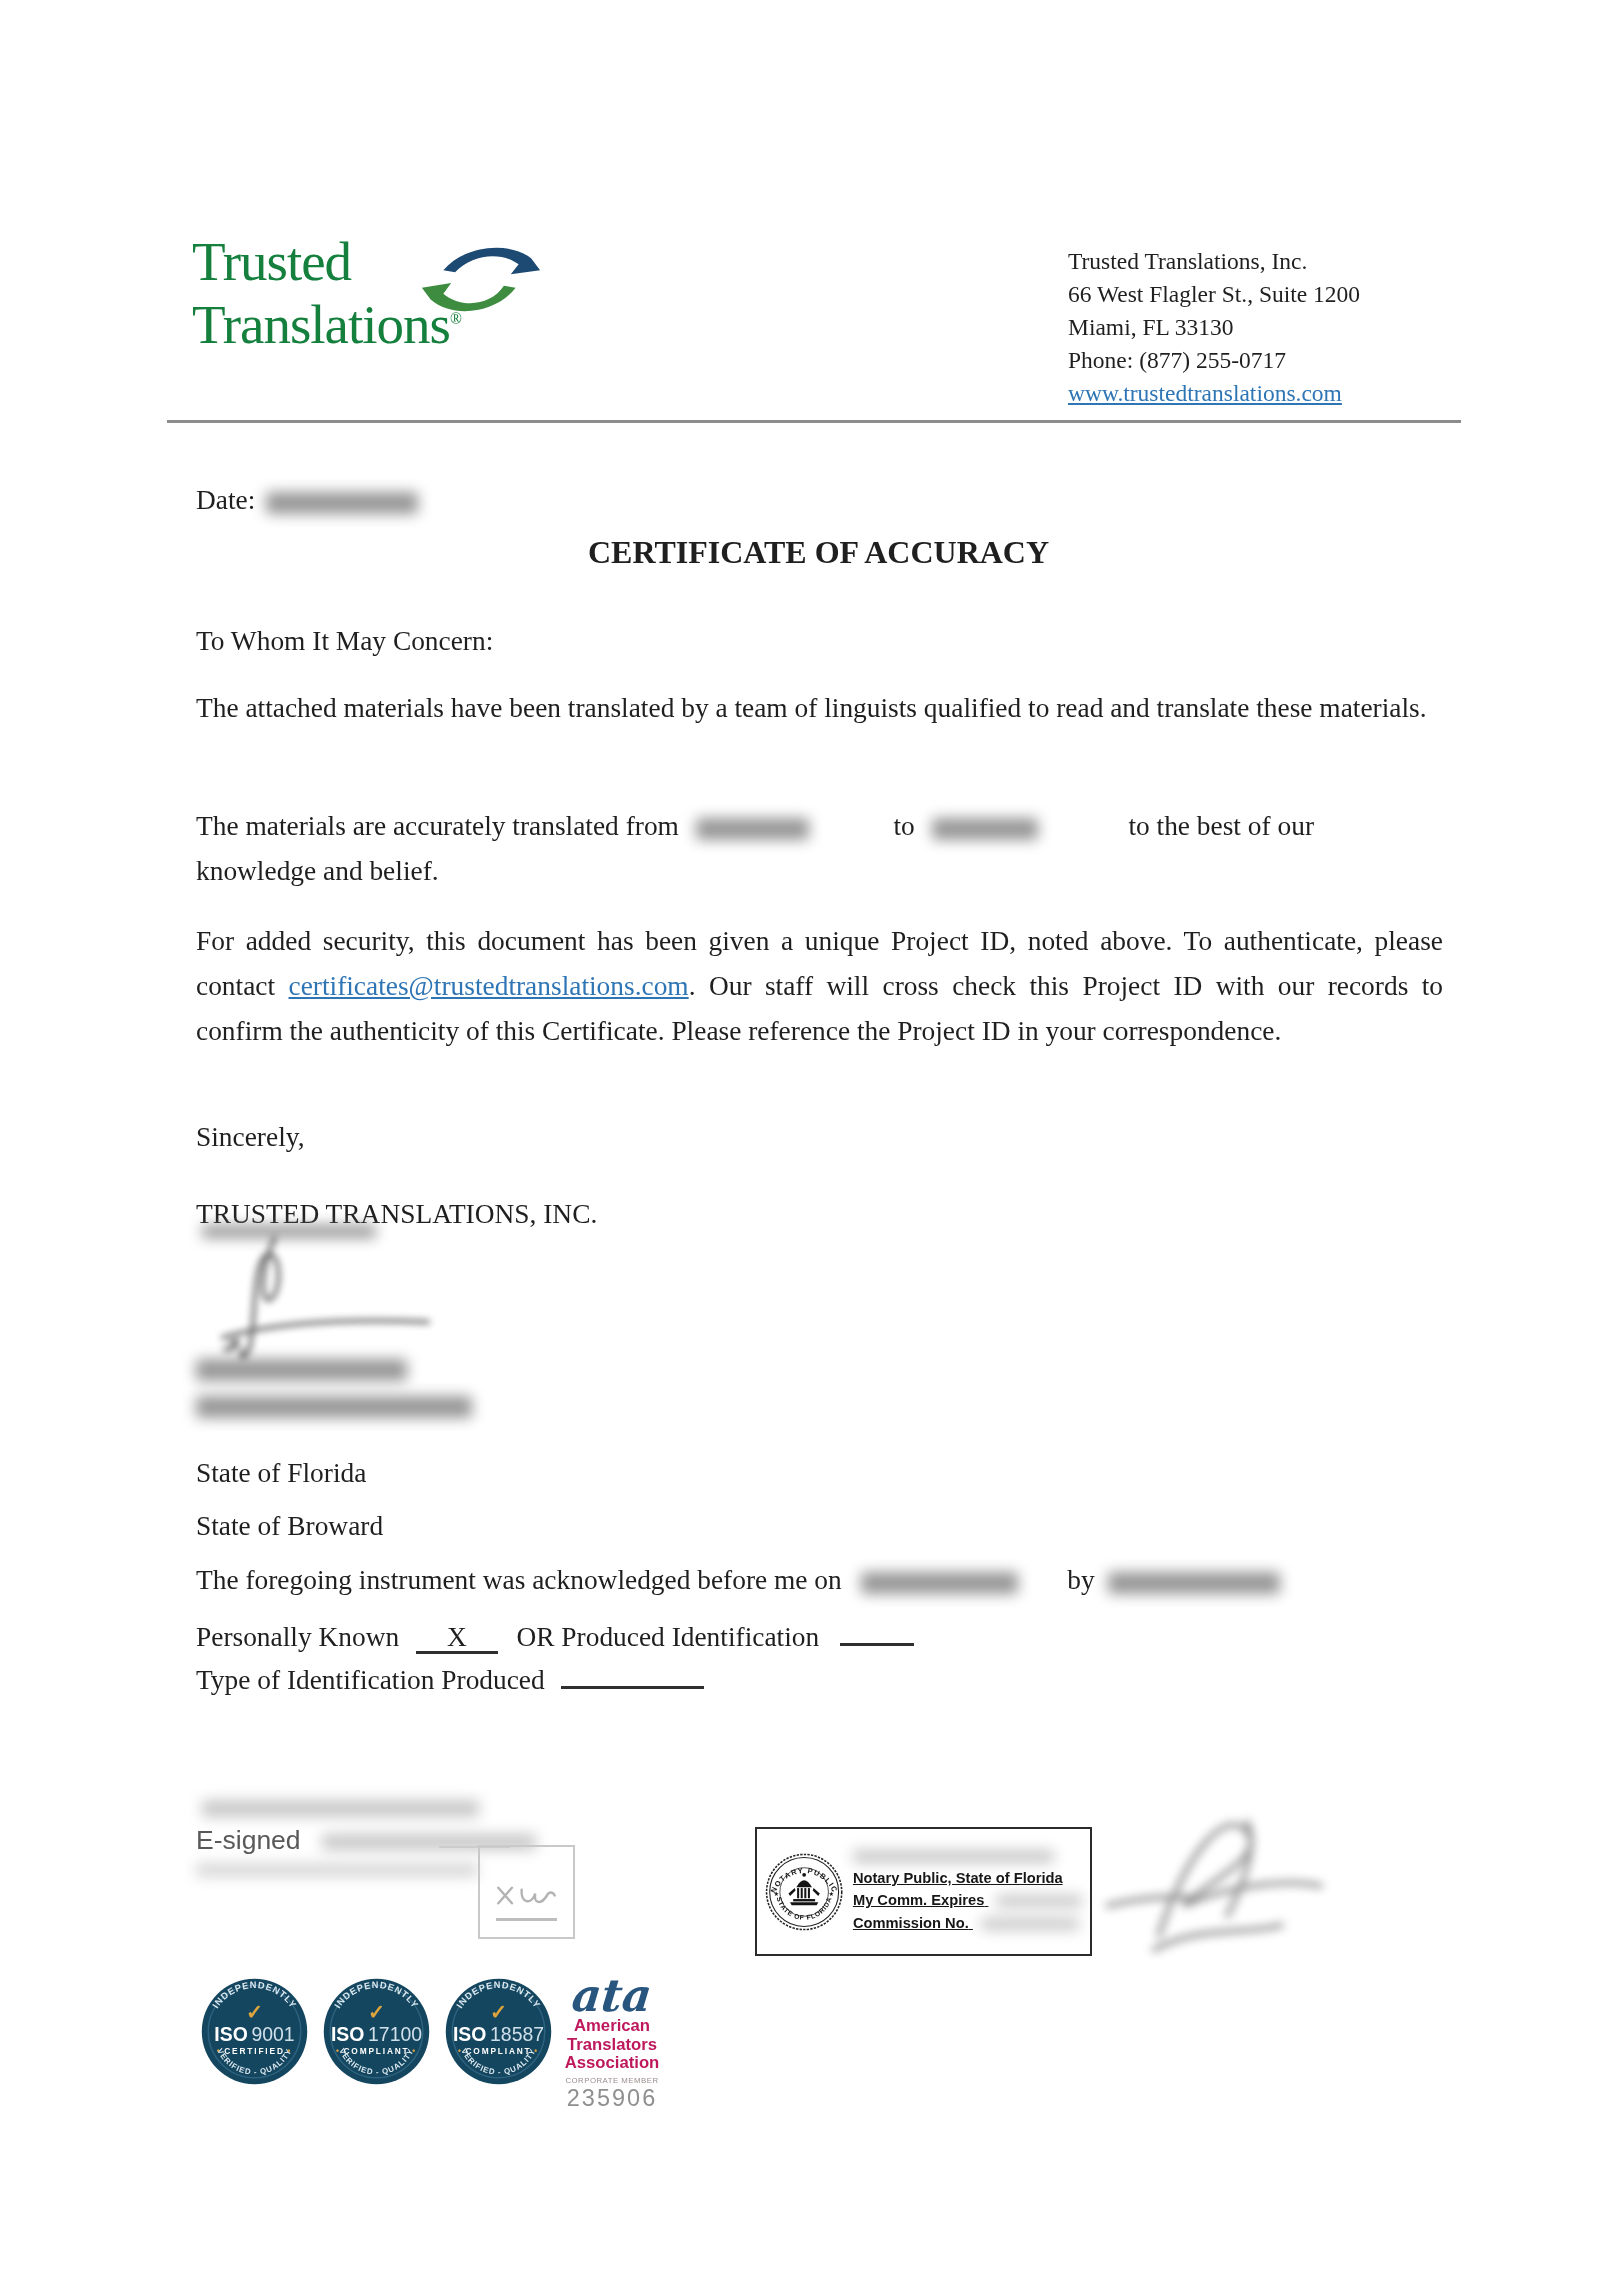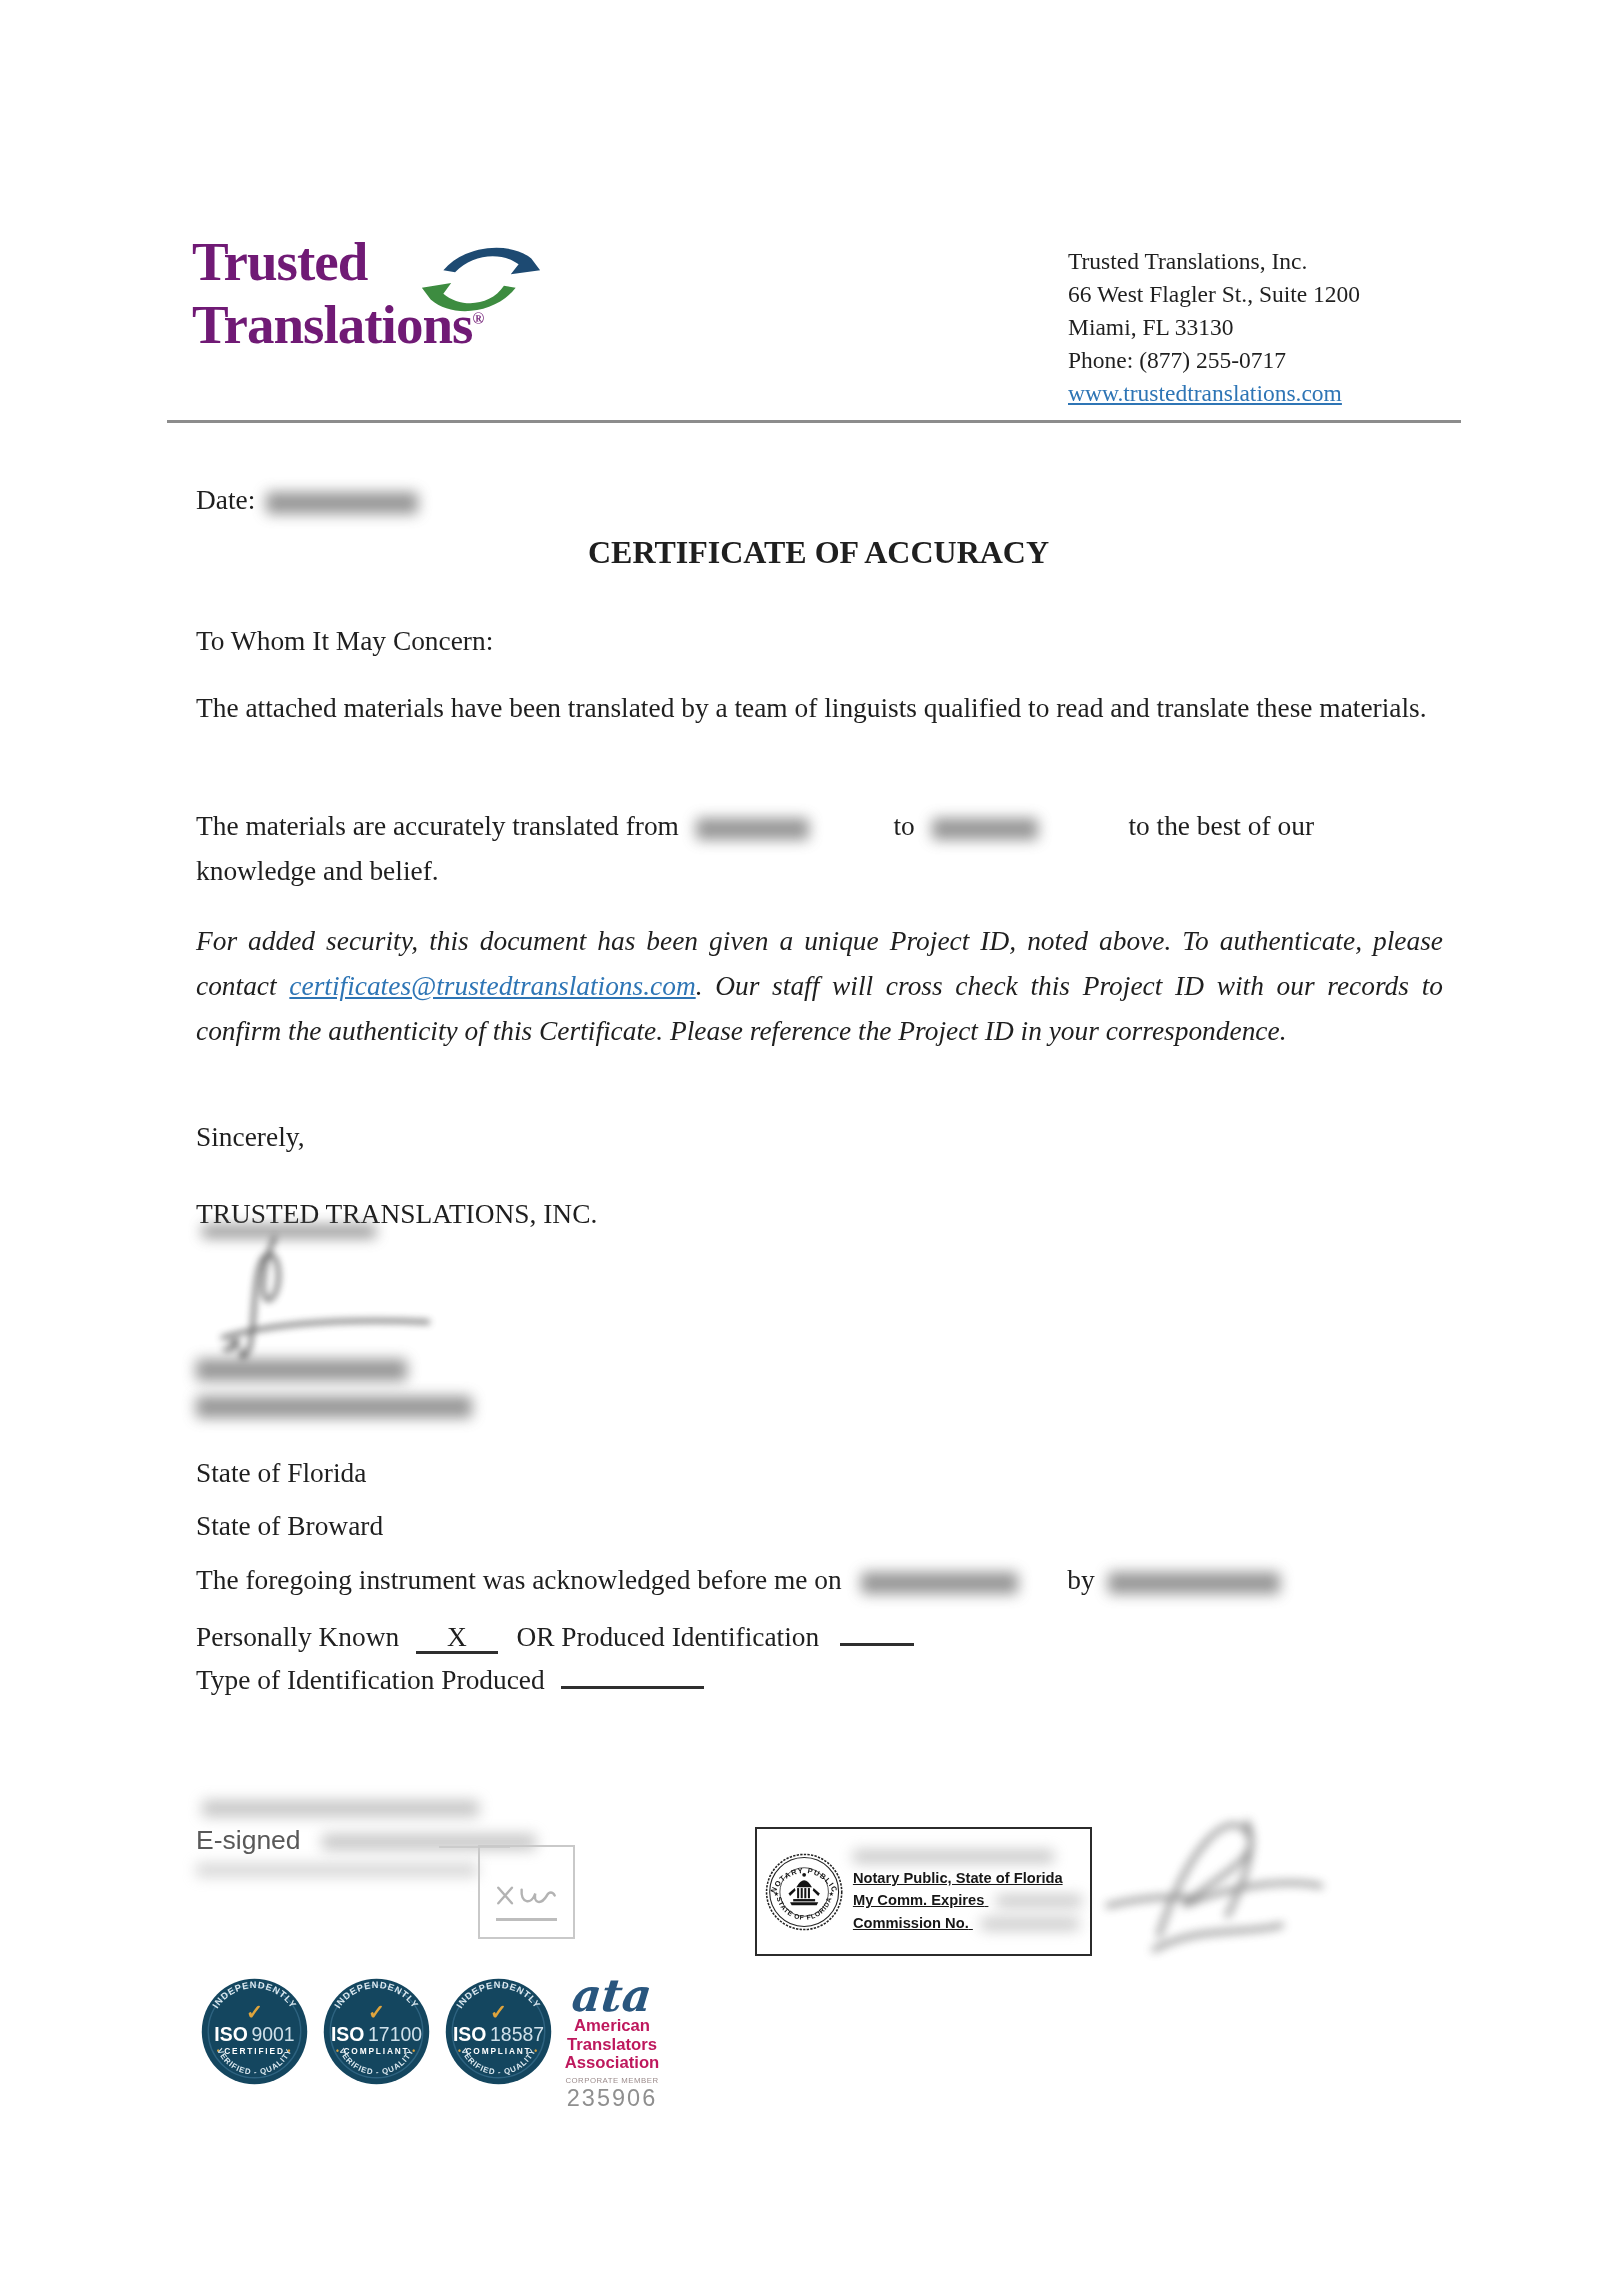--- a/index.html
+++ b/index.html
@@ -2,29 +2,29 @@
 <html><head>
 <meta charset="utf-8">
 <style>
   html,body{margin:0;padding:0;background:#fff;}
   .page{position:relative;width:1620px;height:2293px;background:#ffffff;overflow:hidden;
         font-family:"Liberation Serif",serif;color:#1f1f1f;}
   .abs{position:absolute;}
   .t{font-size:27.4px;line-height:45px;}
   .sans{font-family:"Liberation Sans",sans-serif;}
   .bold{font-weight:bold;}
-  .justify{text-align:justify;font-style:italic;}
+  .justify{text-align:justify;}
   .link{color:#2e75b5;text-decoration:underline;}
   
   .smudge{display:inline-block;background:#6f6f6f;filter:blur(6.9px);border-radius:2.9px;
           opacity:.72;vertical-align:middle;}
   .smudge.light{background:#9a9a9a;opacity:.55;}
   .smudge.faint{background:#b0b0b0;opacity:.5;}
   
-  .logo-text{font-size:55px;line-height:57px;color:#701a75;font-weight:700;letter-spacing:-1px;}
+  .logo-text{font-size:55px;line-height:57px;color:#15803d;font-weight:400;letter-spacing:-1px;}
   .reg{font-size:15.7px;vertical-align:super;}
   
   .lh-line{font-size:23.5px;line-height:33px;}
   
   .rule{height:2.9px;background:#8c8c8c;}
   .pbox{border:2.9px solid #3a3a3a;padding:7.8px 13.7px;font-size:27.4px;line-height:41px;}
   
   .blank{display:inline-block;border-bottom:3.9px solid #2f2f2f;height:23.5px;vertical-align:baseline;}
   .xline{display:inline-block;width:82px;text-align:center;border-bottom:3.9px solid #2f2f2f;
          height:29px;line-height:31px;vertical-align:baseline;}

